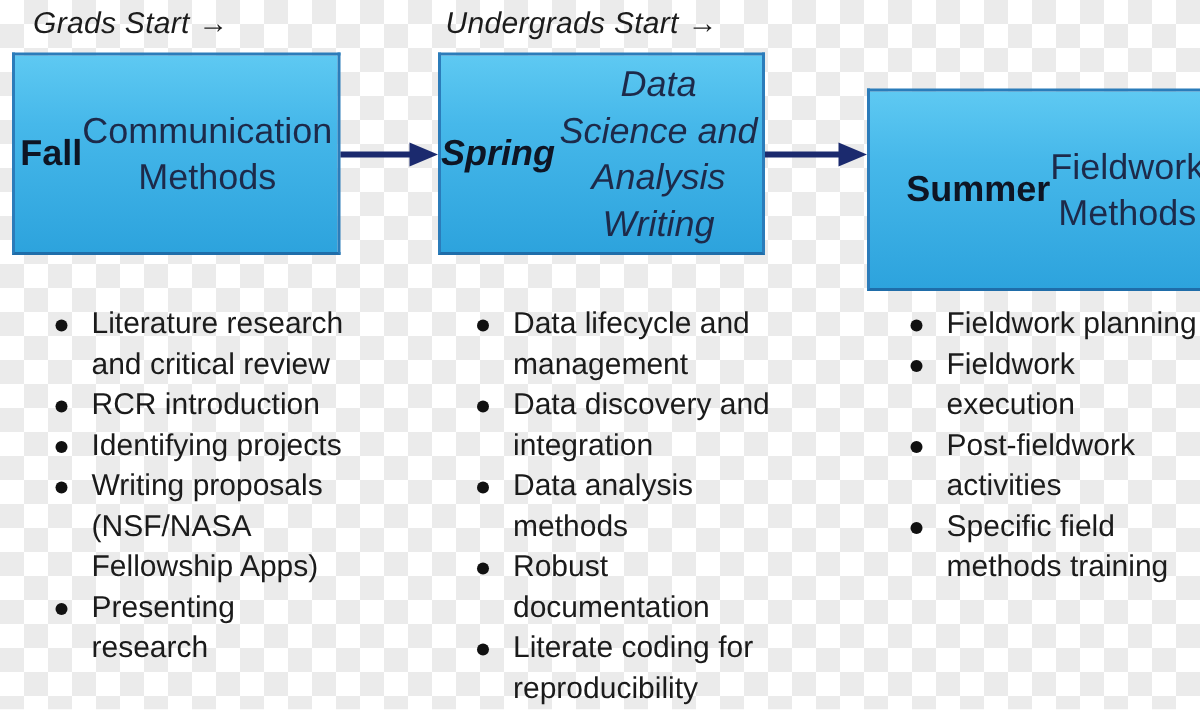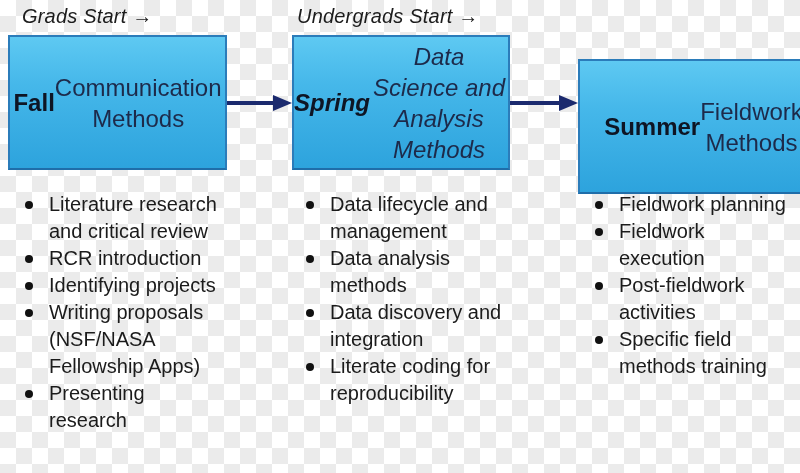--- a/index.html
+++ b/index.html
@@ -79,21 +79,21 @@
   .flow-arrow.a1 { left: 227px; width: 65px; }
   .flow-arrow.a1 .shaft { width: 48px; }
   .flow-arrow.a1 .head  { left: 46px; }
   .flow-arrow.a2 { left: 510px; width: 68px; }
   .flow-arrow.a2 .shaft { width: 51px; }
   .flow-arrow.a2 .head  { left: 49px; }
 
   .bullet-list {
     position: absolute;
     top: 191px;
-    margin: 0;
+    margin: 12px;
     padding: 0;
     list-style: none;
     font-size: 20px;
     line-height: 27px;
     color: #1b1b1b;
   }
   .bullet-list.col1 { left: 22px;  width: 232px; }
   .bullet-list.col2 { left: 303px; width: 232px; }
   .bullet-list.col3 { left: 592px; width: 212px; }
   .bullet-list li {
@@ -126,21 +126,21 @@
   </div>
 
   <div class="flow-arrow a1">
     <div class="shaft"></div>
     <div class="head"></div>
   </div>
 
   <div class="stage-box spring">
     <div class="stage-title">Spring</div>
     <div class="stage-subtitle">Data Science and
-Analysis Methods</div>
+Analysis Writing</div>
   </div>
 
   <div class="flow-arrow a2">
     <div class="shaft"></div>
     <div class="head"></div>
   </div>
 
   <div class="stage-box summer">
     <div class="stage-title">Summer</div>
     <div class="stage-subtitle">Fieldwork
@@ -155,24 +155,26 @@
       <li>Writing proposals
 (NSF/NASA
 Fellowship Apps)</li>
       <li>Presenting
 research</li>
     </ul>
 
   <ul class="bullet-list col2">
       <li>Data lifecycle and
 management</li>
+      <li>Data discovery and
+integration</li>
       <li>Data analysis
 methods</li>
-      <li>Data discovery and
-integration</li>
+      <li>Robust
+documentation</li>
       <li>Literate coding for
 reproducibility</li>
     </ul>
 
   <ul class="bullet-list col3">
       <li>Fieldwork planning</li>
       <li>Fieldwork
 execution</li>
       <li>Post-fieldwork
 activities</li>

